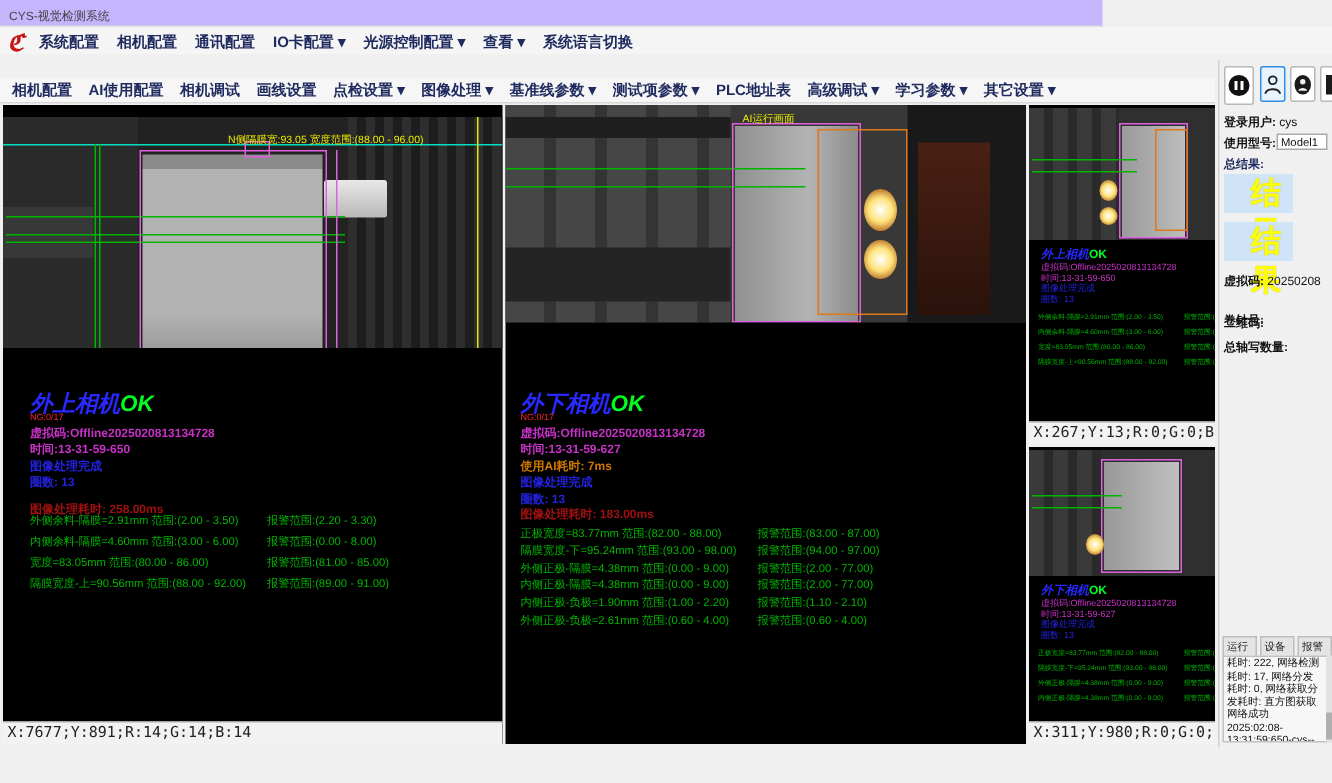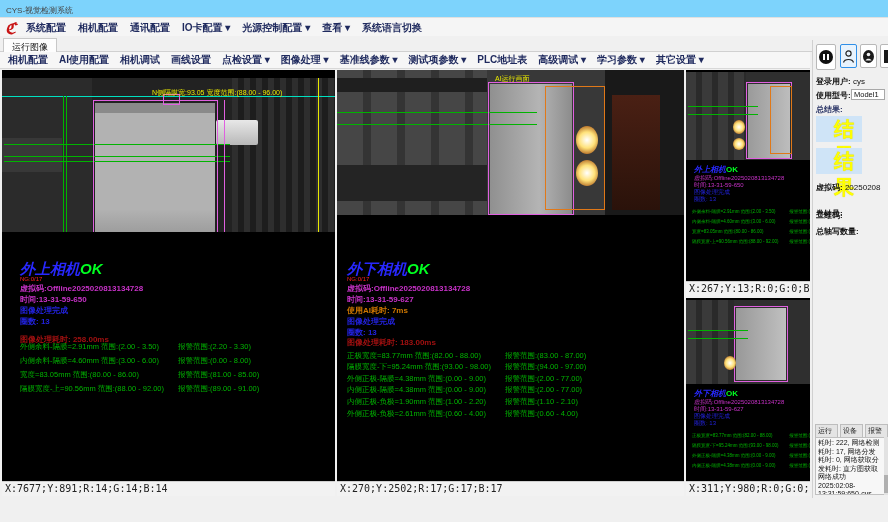--- a/index.html
+++ b/index.html
@@ -1,20 +1,20 @@
 <!DOCTYPE html>
 <html><head>
 <meta charset="utf-8">
 <style>
   * { margin:0; padding:0; box-sizing:border-box; }
   html,body { width:888px; height:522px; font-family:"Liberation Sans",sans-serif; background:#e8e8e8; overflow:hidden; }
   #app { position:relative; width:888px; height:522px; background:#f0f0f0; }
 
   
-  #titlebar { position:absolute; left:0; top:0; width:888px; height:18px; background:#7dd3fc; border-bottom:1px solid #e0e0e0; }
+  #titlebar { position:absolute; left:0; top:0; width:735px; height:18px; background:#c4b5fd; border-bottom:1px solid #e0e0e0; }
   #titlebar .t { position:absolute; left:6px; top:5px; font-size:8px; color:#444; }
   #menubar { position:absolute; left:0; top:18px; width:888px; height:18px; background:#f5f5f5; }
   #menubar .logo { position:absolute; left:5px; top:-1px; font-family:"DejaVu Serif",serif; font-style:italic; font-weight:bold; font-size:16px; color:#c81414; }
   #menubar .items { position:absolute; left:26px; top:3px; display:flex; gap:12px; }
   #menubar .mi { font-size:10px; color:#1f2a5e; font-weight:bold; cursor:default; }
   #tabrow { position:absolute; left:0; top:36px; width:888px; height:16px; background:#f0f0f0; border-bottom:1px solid #d0d0d0; }
   #tabrow .tab { position:absolute; left:3px; top:2px; height:14px; padding:2px 8px; background:#fdfdfd; border:1px solid #c8c8c8; border-bottom:none; font-size:9px; color:#222; }
   #toolbar { position:absolute; left:0; top:52px; width:810px; height:17px; background:#f6f6f6; border-bottom:1px solid #d8d8d8; display:flex; align-items:center; gap:11px; padding-left:8px; }
   #toolbar .ti { font-size:10px; color:#1f2a5e; font-weight:bold; white-space:nowrap; cursor:default; }
 
@@ -91,23 +91,20 @@
       <span class="mi">系统配置</span>
       <span class="mi">相机配置</span>
       <span class="mi">通讯配置</span>
       <span class="mi">IO卡配置 ▾</span>
       <span class="mi">光源控制配置 ▾</span>
       <span class="mi">查看 ▾</span>
       <span class="mi">系统语言切换</span>
     </div>
   </div>
 
-  <div id="tabrow">
-    <span class="tab">运行图像</span>
-  </div>
 
   <div id="toolbar">
     <span class="ti">相机配置</span>
     <span class="ti">AI使用配置</span>
     <span class="ti">相机调试</span>
     <span class="ti">画线设置</span>
     <span class="ti">点检设置 ▾</span>
     <span class="ti">图像处理 ▾</span>
     <span class="ti">基准线参数 ▾</span>
     <span class="ti">测试项参数 ▾</span>
@@ -173,21 +170,20 @@
     <span class="line c-orange" style="left:10px; top:235px;">使用AI耗时: 7ms</span>
     <span class="line c-blue" style="left:10px; top:246px;">图像处理完成</span>
     <span class="line c-blue" style="left:10px; top:257px;">圈数: 13</span>
     <span class="line c-dkred" style="left:10px; top:267px;">图像处理耗时: 183.00ms</span>
     <div class="mrow" style="left:10px; top:281px;"><span>正极宽度=83.77mm 范围:(82.00 - 88.00)</span><span class="al" style="left:158px;">报警范围:(83.00 - 87.00)</span></div>
     <div class="mrow" style="left:10px; top:292px;"><span>隔膜宽度-下=95.24mm 范围:(93.00 - 98.00)</span><span class="al" style="left:158px;">报警范围:(94.00 - 97.00)</span></div>
     <div class="mrow" style="left:10px; top:304px;"><span>外侧正极-隔膜=4.38mm 范围:(0.00 - 9.00)</span><span class="al" style="left:158px;">报警范围:(2.00 - 77.00)</span></div>
     <div class="mrow" style="left:10px; top:315px;"><span>内侧正极-隔膜=4.38mm 范围:(0.00 - 9.00)</span><span class="al" style="left:158px;">报警范围:(2.00 - 77.00)</span></div>
     <div class="mrow" style="left:10px; top:327px;"><span>内侧正极-负极=1.90mm 范围:(1.00 - 2.20)</span><span class="al" style="left:158px;">报警范围:(1.10 - 2.10)</span></div>
     <div class="mrow" style="left:10px; top:339px;"><span>外侧正极-负极=2.61mm 范围:(0.60 - 4.00)</span><span class="al" style="left:158px;">报警范围:(0.60 - 4.00)</span></div>
-    <div class="statusstrip" style="top:411px;"><span>X:270;Y:2502;R:17;G:17;B:17</span></div>
   </div>
 
   <div class="campanel" style="left:686px; top:70px; width:124px; height:226px;">
     <div class="photo" style="left:0; top:2px; width:124px; height:88px; background:#2f2f2f;">
       <div class="shape" style="left:0;top:0;width:60px;height:88px;background:repeating-linear-gradient(90deg,#3a3a3a 0 10px,#2a2a2a 10px 16px);"></div>
       <div class="shape" style="left:62px;top:12px;width:42px;height:74px;background:linear-gradient(90deg,#9a9a9a,#bdbdbd);"></div>
       <div class="shape mgr" style="left:60px;top:10px;width:46px;height:77px;"></div>
       <div class="shape orr" style="left:84px;top:14px;width:22px;height:68px;"></div>
       <div class="glow" style="left:47px;top:48px;width:12px;height:14px;"></div>
       <div class="glow" style="left:47px;top:66px;width:12px;height:12px;"></div>

